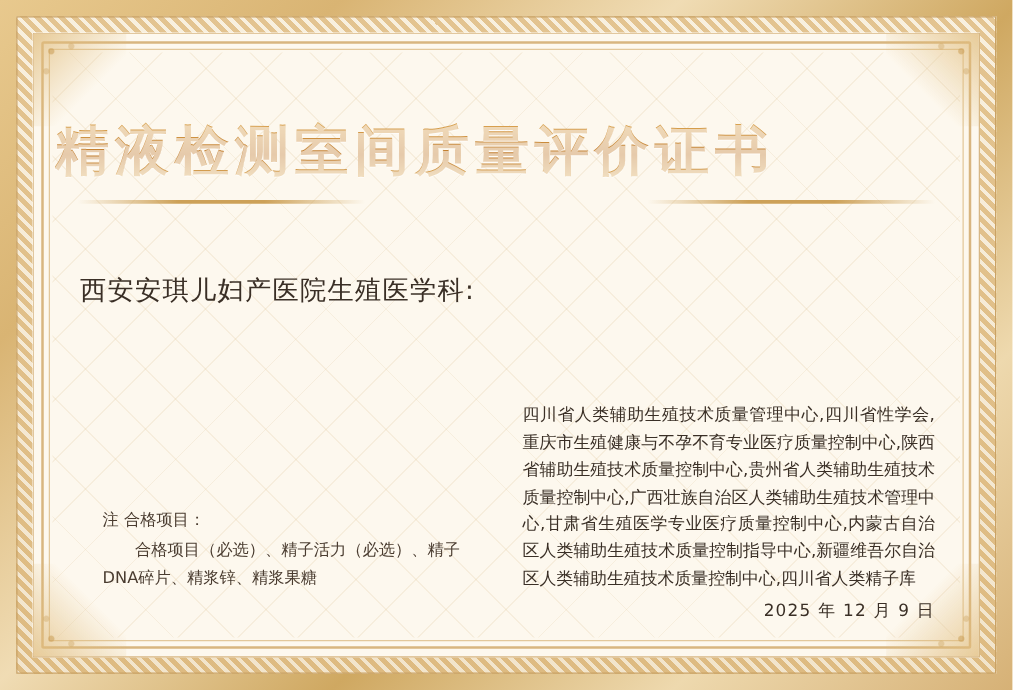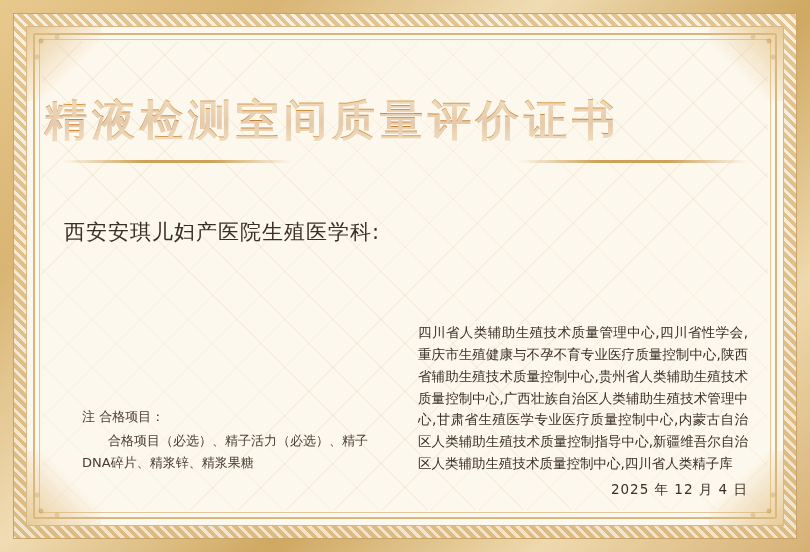--- a/index.html
+++ b/index.html
@@ -225,19 +225,19 @@
     <div class="recipient">西安安琪儿妇产医院生殖医学科:</div>
 
 
     <div class="note">
       <div class="note-title">注  合格项目：</div>
       <div class="note-body">合格项目（必选）、精子活力（必选）、精子DNA碎片、精浆锌、精浆果糖</div>
     </div>
 
     <div class="signature-block">
       <div>四川省人类辅助生殖技术质量管理中心,四川省性学会,重庆市生殖健康与不孕不育专业医疗质量控制中心,陕西省辅助生殖技术质量控制中心,贵州省人类辅助生殖技术质量控制中心,广西壮族自治区人类辅助生殖技术管理中心,甘肃省生殖医学专业医疗质量控制中心,内蒙古自治区人类辅助生殖技术质量控制指导中心,新疆维吾尔自治区人类辅助生殖技术质量控制中心,四川省人类精子库</div>
-      <div class="signature-date">2025 年 12 月 4 日</div>
+      <div class="signature-date">2025 年 12 月 9 日</div>
     </div>
 
   </div>
 
 
 </div>
 
 </body></html>

